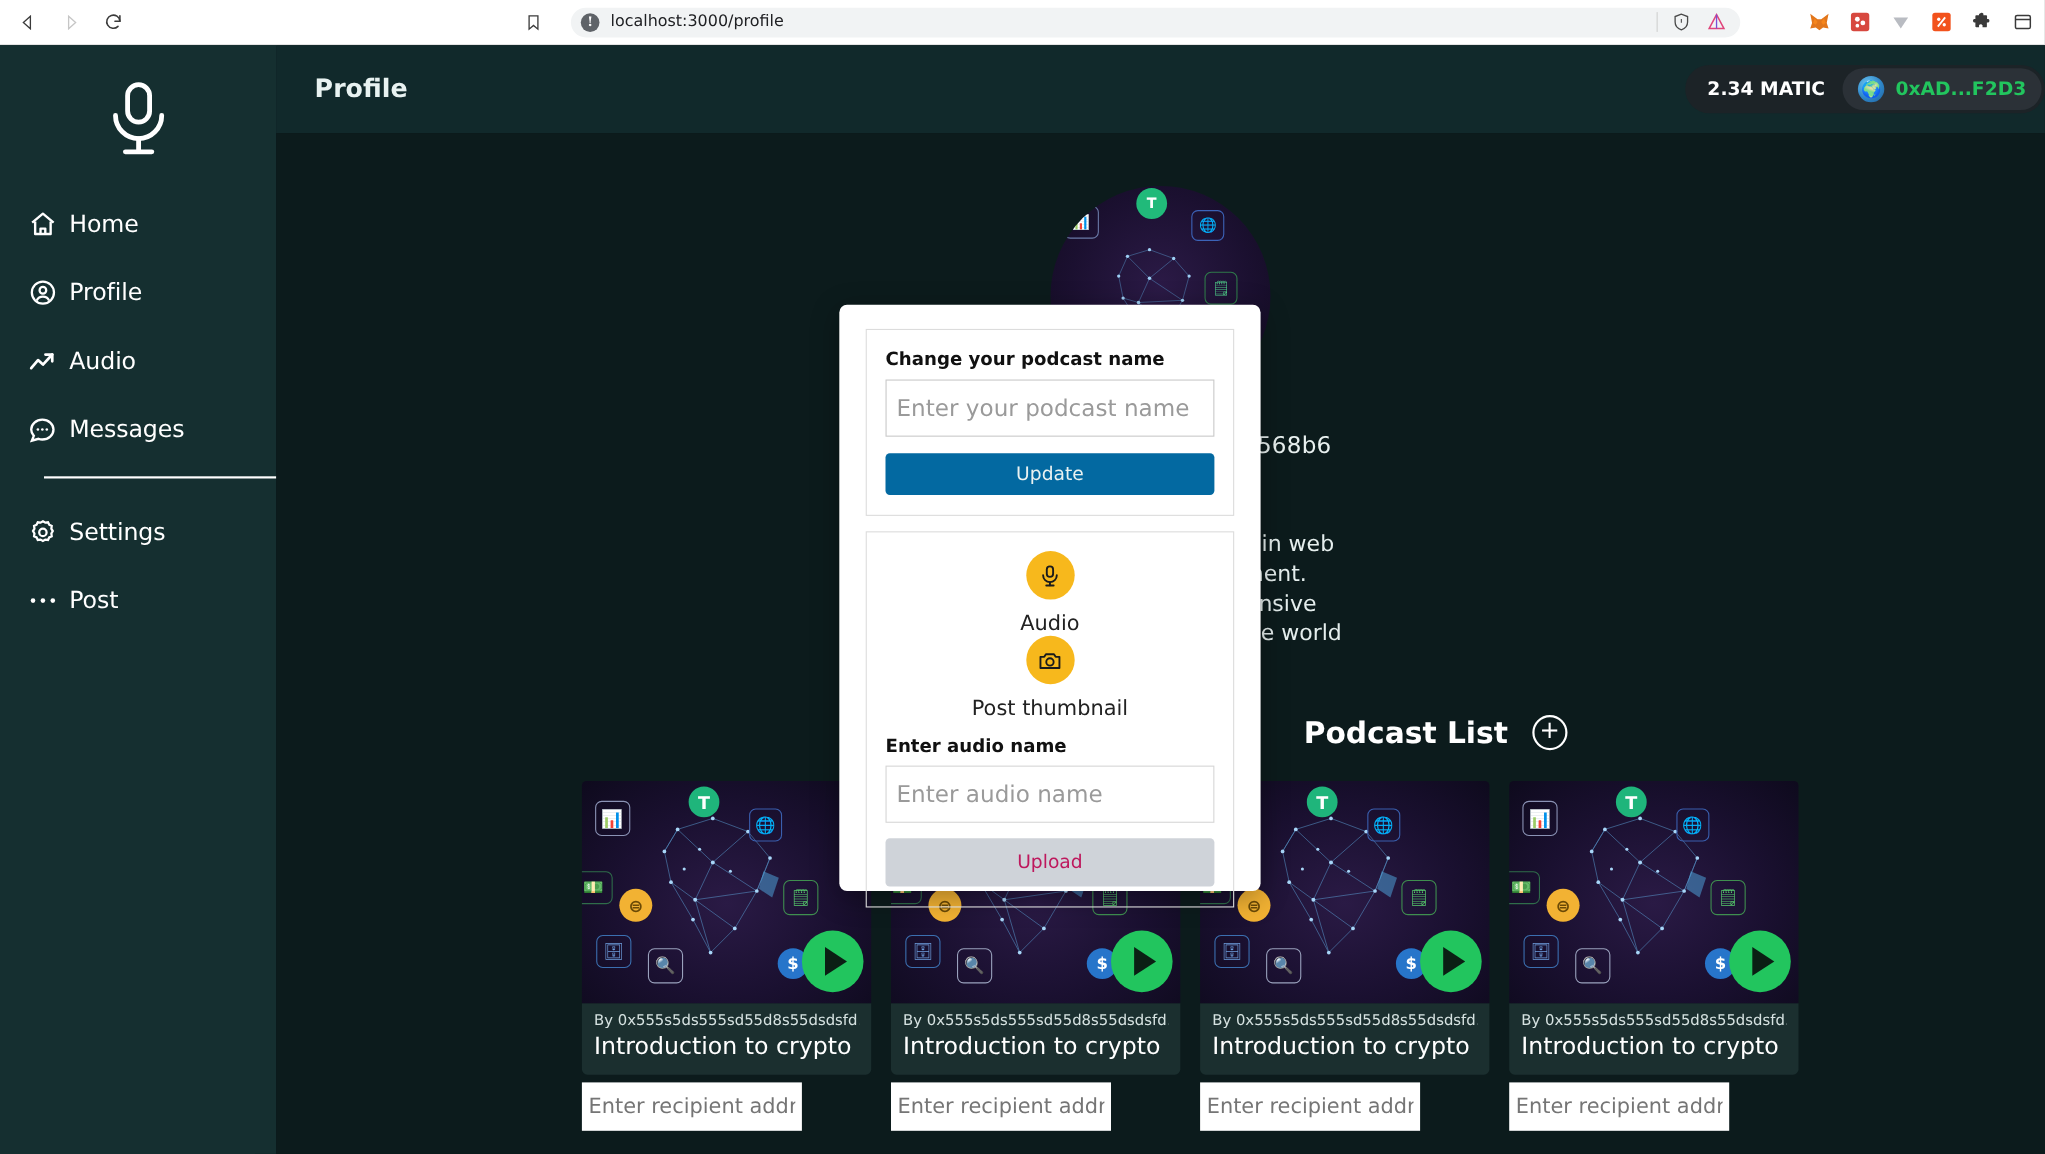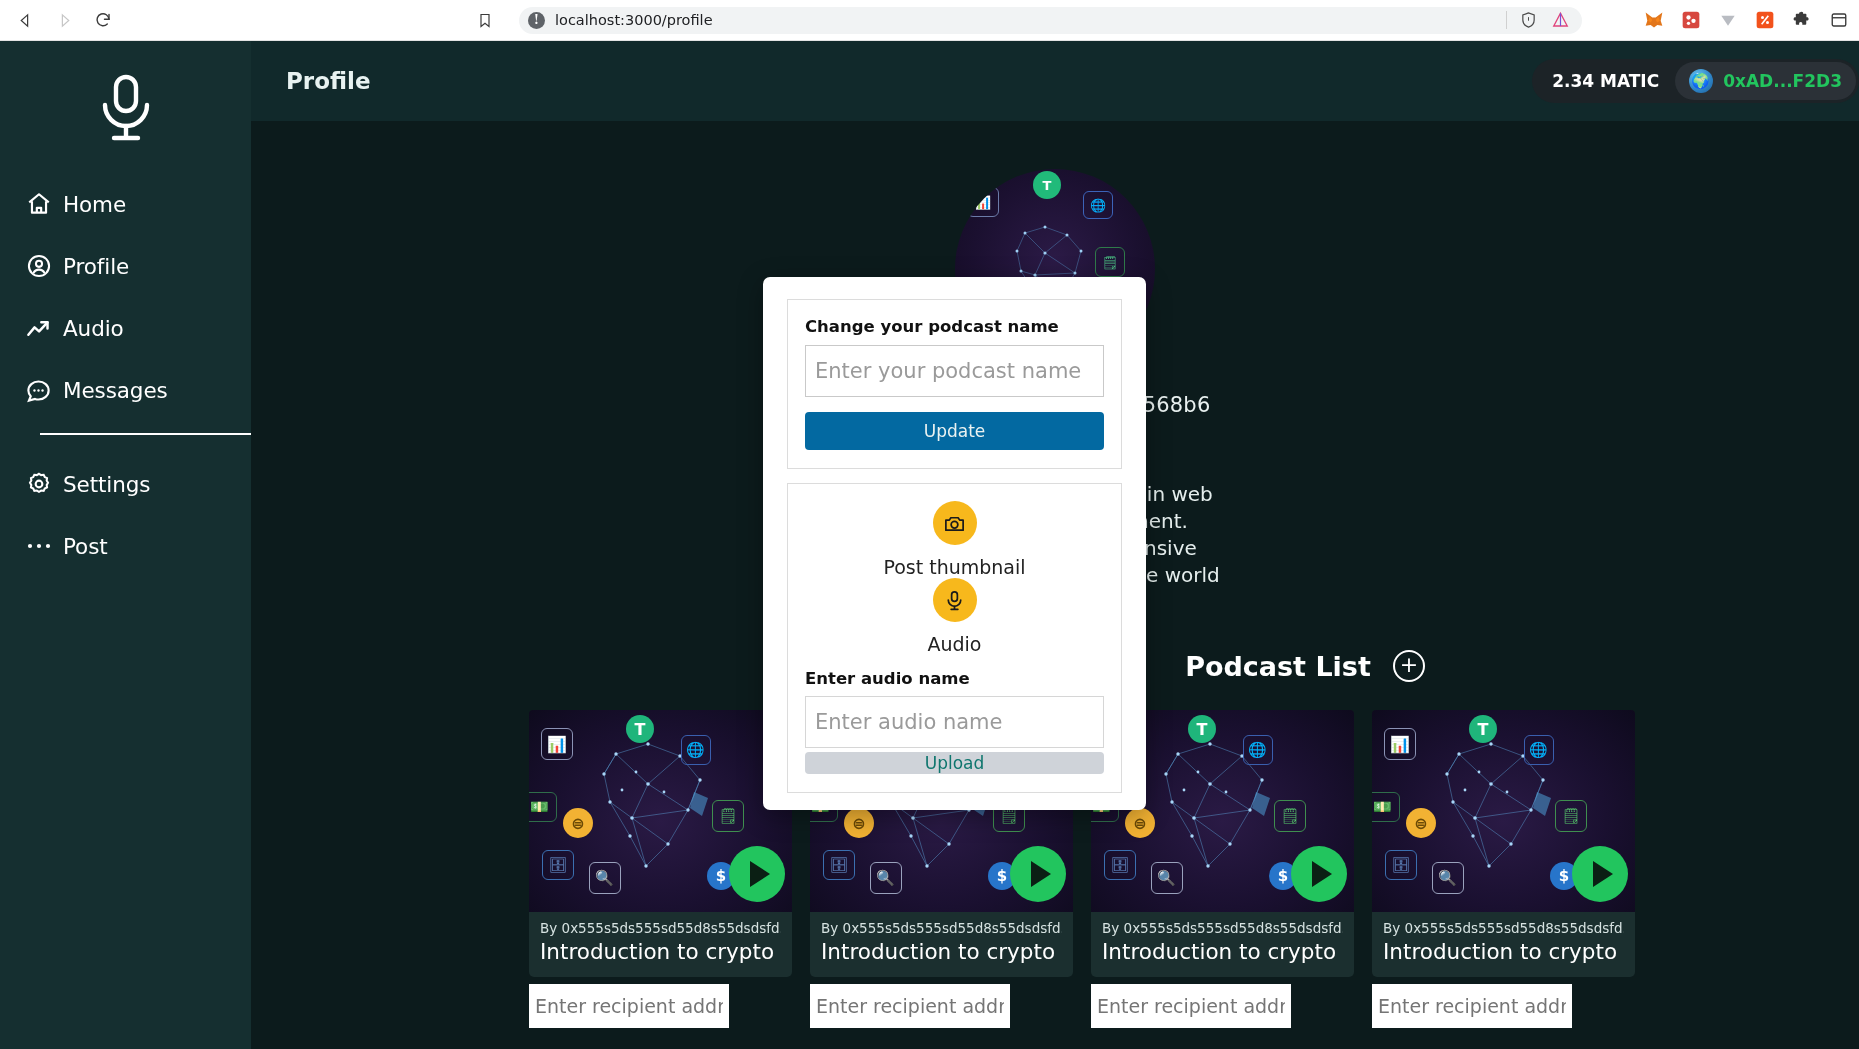--- a/index.html
+++ b/index.html
@@ -238,22 +238,22 @@
   }
   .m-input::placeholder { color: #9a9a9a; }
   .m-input.focused { border-color: #c9c9c9; }
   .m-btn-primary {
     margin-top: 15px; width: 100%; height: 38px;
     background: #0369a1; color: #eaf2f1;
     border: none; border-radius: 4px; cursor: pointer;
     font-size: 17px; font-family: inherit;
   }
   .m-btn-disabled {
-    margin-top: 4px; width: 100%; height: 22px;
-    background: #cfd3d9; color: #0f766e;
+    margin-top: 14px; width: 100%; height: 44px;
+    background: #cfd3d9; color: #be185d;
     border: none; border-radius: 4px; cursor: not-allowed;
     font-size: 17px; font-family: inherit;
   }
   .upload-tile { display: flex; flex-direction: column; align-items: center; }
   .circle-btn {
     width: 44px; height: 44px; border-radius: 50%;
     background: #f7b81c; display: flex; align-items: center;
     justify-content: center; cursor: pointer; border: none;
   }
   .tile-cap { margin-top: 11px; font-size: 19px; color: #222; }
@@ -690,39 +690,39 @@
       <div class="m-label">Change your podcast name</div>
       <div class="input-wrap">
         <input class="m-input focused" type="text" value="" placeholder="Enter your podcast name" style="">
       </div>
       <button class="m-btn-primary">Update</button>
     </div>
 
     <div class="m-section">
       <div class="upload-tile">
         <button class="circle-btn">
-          <svg width="23" height="23" viewBox="0 0 24 24" fill="none" stroke="#1b1b1b" stroke-width="1.8">
-              <path d="M3 8.5h3.6L8.2 6h7.6l1.6 2.5H21V19H3z" stroke-linejoin="round"></path>
-              <circle cx="12" cy="13.3" r="3.5"></circle>
-            </svg>
-        </button>
-        <div class="tile-cap">Post thumbnail</div>
-      </div>
-
-      <div class="upload-tile">
-        <button class="circle-btn">
           <svg width="23" height="23" viewBox="0 0 24 24" fill="none" stroke="#1b1b1b" stroke-width="1.8" stroke-linecap="round">
               <rect x="9" y="3" width="6" height="10" rx="3"></rect>
               <path d="M5.5 11.5a6.5 6.5 0 0 0 13 0"></path>
               <path d="M12 18v3"></path>
               <path d="M8.5 21.2h7"></path>
             </svg>
         </button>
         <div class="tile-cap">Audio</div>
       </div>
 
+      <div class="upload-tile">
+        <button class="circle-btn">
+          <svg width="23" height="23" viewBox="0 0 24 24" fill="none" stroke="#1b1b1b" stroke-width="1.8">
+              <path d="M3 8.5h3.6L8.2 6h7.6l1.6 2.5H21V19H3z" stroke-linejoin="round"></path>
+              <circle cx="12" cy="13.3" r="3.5"></circle>
+            </svg>
+        </button>
+        <div class="tile-cap">Post thumbnail</div>
+      </div>
+
       <div class="m-sublabel">Enter audio name</div>
       <input class="m-input" type="text" value="" placeholder="Enter audio name" style="">
       <button class="m-btn-disabled">Upload</button>
     </div>
 
   </div>
 </div>
 
 </body></html>

